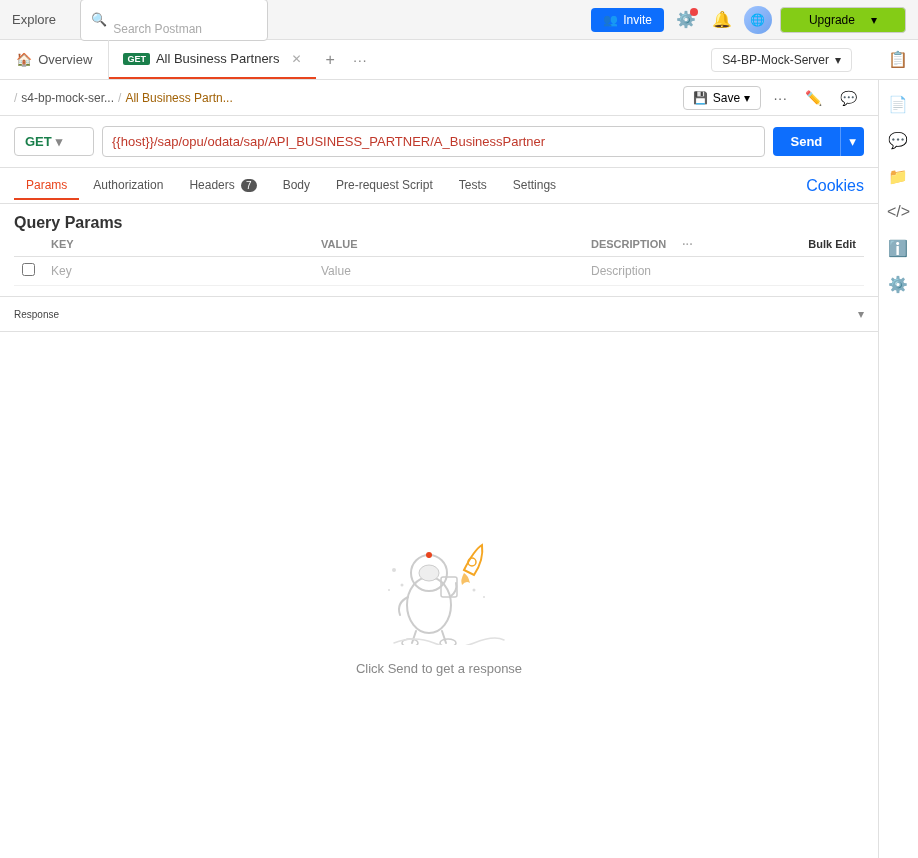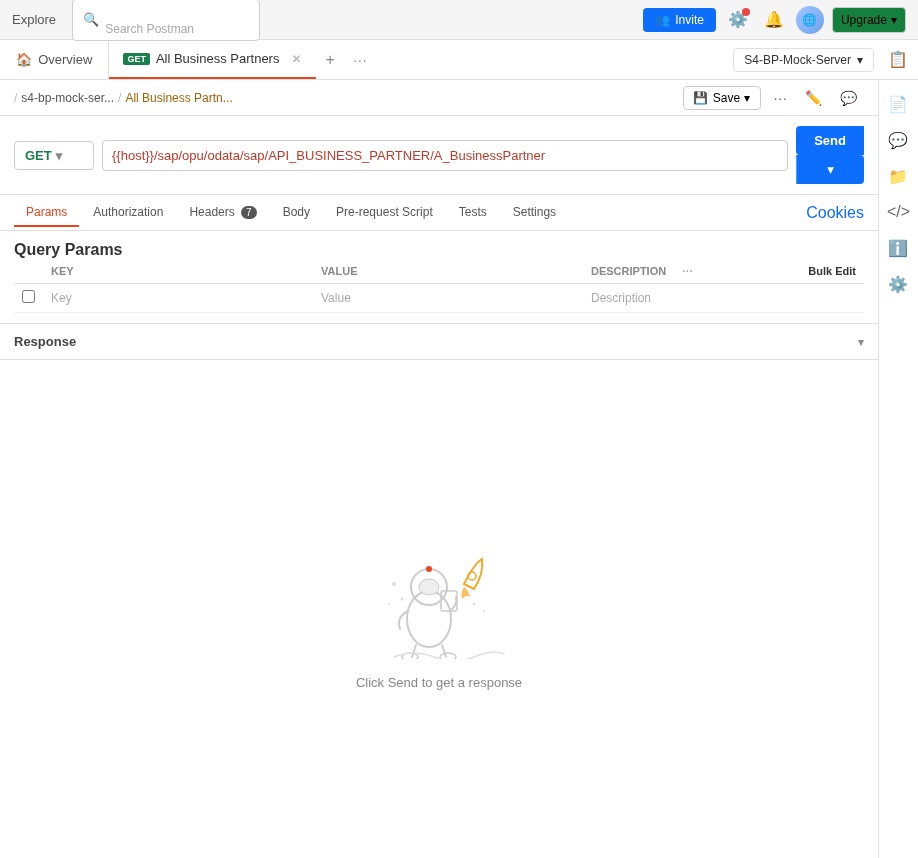--- a/index.html
+++ b/index.html
@@ -1,34 +1,34 @@
 <!DOCTYPE html>
 <html><head>
   <meta charset="utf-8">
   <style>
     * { box-sizing: border-box; margin: 0; padding: 0; }
     body { font-family: -apple-system, BlinkMacSystemFont, 'Segoe UI', sans-serif; font-size: 13px; background: #fff; color: #333; width: 918px; height: 858px; overflow: hidden; }
 
     
     .top-bar { display: flex; align-items: center; justify-content: space-between; height: 40px; background: #f5f5f5; border-bottom: 1px solid #e0e0e0; padding: 0 12px; }
-    .top-bar-left { display: flex; align-items: center; gap: 16px; }
+    .top-bar-left { display: flex; align-items: center; gap: 24px; }
     .search-box { display: flex; align-items: center; background: #fff; border: 1px solid #d0d0d0; border-radius: 4px; padding: 4px 10px; width: 188px; gap: 6px; color: #999; font-size: 12px; }
     .top-bar-right { display: flex; align-items: center; gap: 8px; }
     .invite-btn { background: #0d6efd; color: #fff; border: none; border-radius: 4px; padding: 5px 12px; font-size: 12px; cursor: pointer; display: flex; align-items: center; gap: 5px; }
     .icon-btn { background: none; border: none; cursor: pointer; width: 28px; height: 28px; display: flex; align-items: center; justify-content: center; border-radius: 4px; color: #555; font-size: 16px; }
-    .upgrade-btn { background: #15803d; border: 1px solid #ccc; border-radius: 4px; padding: 5px 8px; font-size: 12px; cursor: pointer; display: flex; align-items: center; gap: 4px; }
+    .upgrade-btn { background: #84cc16; border: 1px solid #ccc; border-radius: 4px; padding: 5px 28px; font-size: 12px; cursor: pointer; display: flex; align-items: center; gap: 16px; }
 
     
     .tab-bar { display: flex; align-items: center; height: 40px; border-bottom: 1px solid #e0e0e0; background: #fff; padding-left: 0; }
     .tab-overview { display: flex; align-items: center; padding: 0 16px; height: 100%; color: #555; font-size: 13px; cursor: pointer; border-right: 1px solid #e0e0e0; gap: 6px; }
     .tab-active { display: flex; align-items: center; padding: 0 14px; height: 100%; color: #333; font-size: 13px; cursor: pointer; border-bottom: 2px solid #e8451e; gap: 6px; }
     .method-badge-sm { background: #1a7f4b; color: #fff; font-size: 9px; font-weight: 700; padding: 1px 4px; border-radius: 2px; }
     .tab-add { display: flex; align-items: center; padding: 0 10px; color: #888; font-size: 16px; cursor: pointer; }
     .tab-more { display: flex; align-items: center; padding: 0 8px; color: #888; cursor: pointer; font-size: 14px; }
-    .tab-bar-right { margin-left: auto; display: flex; align-items: center; padding-right: 0; }
+    .tab-bar-right { margin-left: auto; display: flex; align-items: center; padding-right: 0; gap: 22px; }
     .server-select { display: flex; align-items: center; gap: 6px; padding: 4px 10px; border: 1px solid #e0e0e0; border-radius: 4px; margin-right: 8px; font-size: 12px; color: #333; cursor: pointer; background: #fff; }
 
     
     .main-layout { display: flex; height: calc(858px - 80px); }
     .right-icons { width: 40px; border-left: 1px solid #e0e0e0; display: flex; flex-direction: column; align-items: center; padding-top: 8px; gap: 4px; background: #fff; }
     .right-icon-btn { width: 32px; height: 32px; display: flex; align-items: center; justify-content: center; border-radius: 4px; cursor: pointer; color: #666; font-size: 16px; border: none; background: none; }
 
     
     .content-area { flex: 1; display: flex; flex-direction: column; overflow: hidden; }
 
@@ -40,21 +40,21 @@
     .breadcrumb-actions { margin-left: auto; display: flex; align-items: center; gap: 6px; }
     .save-btn { display: flex; align-items: center; gap: 4px; padding: 4px 10px; border: 1px solid #ccc; border-radius: 4px; background: #fff; font-size: 12px; cursor: pointer; }
     .breadcrumb-icon-btn { padding: 4px 6px; border: none; background: none; cursor: pointer; color: #666; font-size: 14px; border-radius: 3px; }
 
     
     .request-bar { display: flex; align-items: center; padding: 10px 14px; gap: 8px; border-bottom: 1px solid #e0e0e0; }
     .method-select { display: flex; align-items: center; gap: 4px; border: 1px solid #ccc; border-radius: 4px; padding: 6px 10px; background: #fff; cursor: pointer; font-size: 13px; font-weight: 600; color: #1a7f4b; min-width: 80px; }
     .url-input { flex: 1; border: 1px solid #ccc; border-radius: 4px; padding: 7px 9px; font-size: 13px; color: #333; outline: none; }
     .send-btn { background: #0d6efd; color: #fff; border: none; border-radius: 4px 0 0 4px; padding: 7px 18px; font-size: 13px; font-weight: 600; cursor: pointer; }
     .send-dropdown { background: #0d6efd; color: #fff; border: none; border-left: 1px solid rgba(255,255,255,0.3); border-radius: 0 4px 4px 0; padding: 7px 8px; cursor: pointer; }
-    .send-group { display: flex; flex-direction: column; }
+    .send-group { display: flex; }
 
     
     .request-tabs { display: flex; align-items: center; padding: 0 14px; border-bottom: 1px solid #e0e0e0; height: 36px; gap: 2px; }
     .req-tab { padding: 6px 12px; font-size: 12px; color: #555; cursor: pointer; border-bottom: 2px solid transparent; }
     .req-tab.active { color: #e8451e; border-bottom: 2px solid #e8451e; }
     .req-tab-badge { background: #555; color: #fff; border-radius: 8px; padding: 1px 5px; font-size: 10px; margin-left: 3px; }
     .cookies-link { margin-left: auto; color: #0d6efd; font-size: 16px; cursor: pointer; }
 
     
     .params-section { padding: 10px 14px; }
@@ -65,21 +65,21 @@
     .params-table th { text-align: left; font-size: 11px; color: #888; font-weight: 600; padding: 6px 8px; border-bottom: 1px solid #e0e0e0; }
     .params-table td { padding: 6px 8px; border-bottom: 1px solid #f0f0f0; font-size: 12px; color: #aaa; }
     .bulk-edit-btn { margin-left: auto; font-size: 11px; color: #333; cursor: pointer; }
     .th-actions { display: flex; align-items: center; gap: 8px; }
     .checkbox-col { width: 24px; }
     .key-col { width: 270px; }
     .val-col { width: 270px; }
 
     
     .response-bar { display: flex; align-items: center; padding: 10px 14px; border-top: 1px solid #e0e0e0; border-bottom: 1px solid #e0e0e0; cursor: pointer; }
-    .response-label { font-size: 13px; color: #444; font-weight: 700; }
+    .response-label { font-size: 10px; color: #444; font-weight: 400; }
     .response-chevron { margin-left: auto; color: #888; font-size: 12px; }
 
     
     .empty-state { display: flex; flex-direction: column; align-items: center; justify-content: center; flex: 1; padding: 40px; }
     .empty-state-text { font-size: 13px; color: #888; margin-top: 16px; }
 
     
     .avatar { width: 28px; height: 28px; border-radius: 50%; background: linear-gradient(135deg, #a0c4ff, #6fa3ef); display: flex; align-items: center; justify-content: center; font-size: 12px; color: #fff; font-weight: 600; }
 
     

